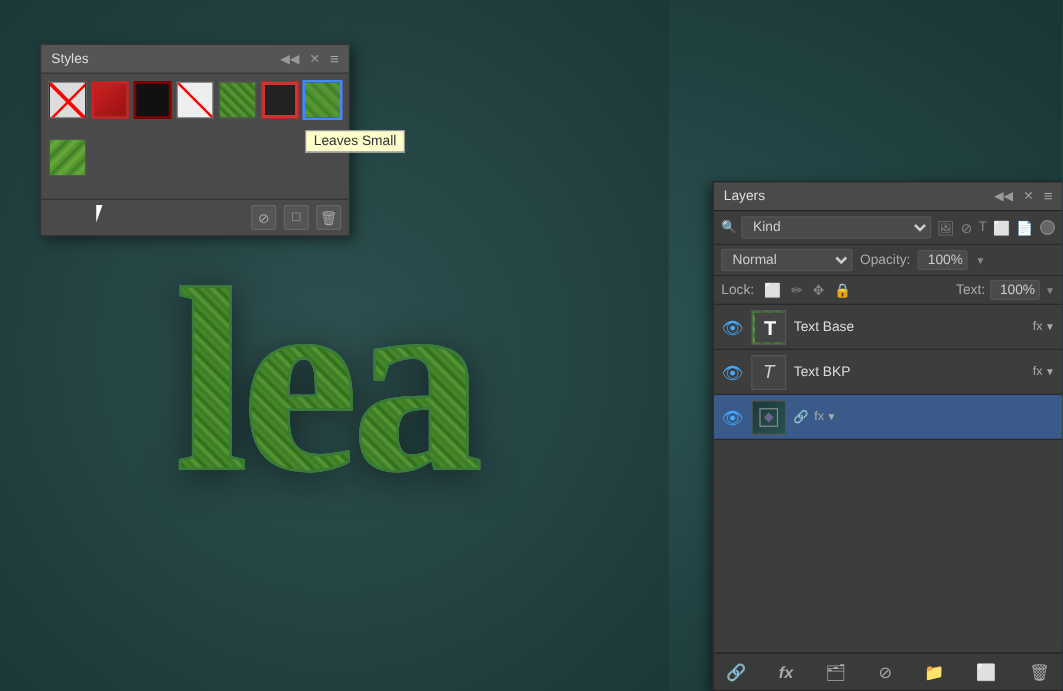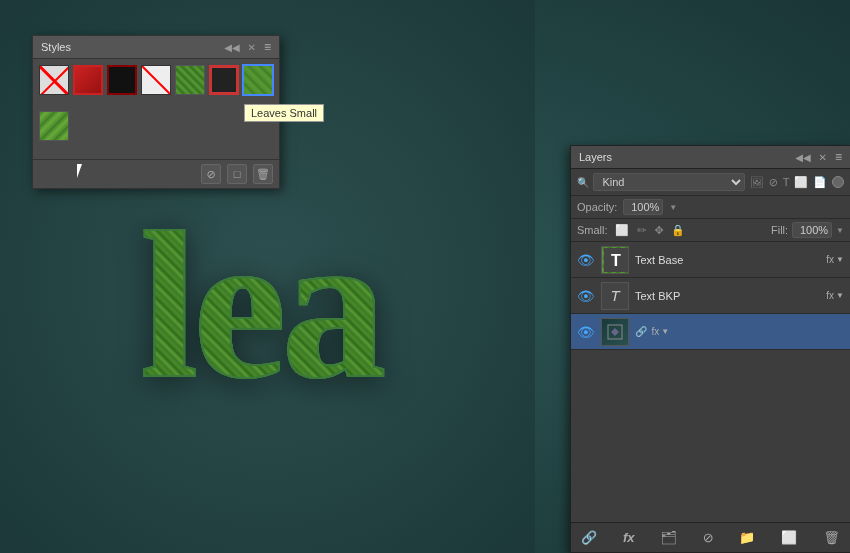--- a/index.html
+++ b/index.html
@@ -549,32 +549,37 @@
       <span class="filter-icon-btn">🖼</span>
       <span class="filter-icon-btn">⊘</span>
       <span class="filter-icon-btn">T</span>
       <span class="filter-icon-btn">⬜</span>
       <span class="filter-icon-btn">📄</span>
     </div>
     <div class="filter-toggle"></div>
   </div>
 
   <div class="blend-row">
+    <select class="blend-dropdown">
+      <option>Normal</option>
+      <option>Dissolve</option>
+      <option>Multiply</option>
+    </select>
     <span class="opacity-label">Opacity:</span>
     <input class="opacity-input" type="text" value="100%" style="">
     <span class="opacity-arrow">▼</span>
   </div>
 
   <div class="lock-row">
-    <span class="lock-label">Small:</span>
+    <span class="lock-label">Lock:</span>
     <span class="lock-icon-btn">⬜</span>
     <span class="lock-icon-btn">✏</span>
     <span class="lock-icon-btn">✥</span>
     <span class="lock-icon-btn">🔒</span>
-    <span class="fill-label">Fill:</span>
+    <span class="fill-label">Text:</span>
     <input class="fill-input" type="text" value="100%" style="">
     <span class="opacity-arrow">▼</span>
   </div>
 
   <div class="layers-list">
 
     <div class="layer-item">
       <div class="layer-visibility">👁</div>
       <div class="layer-thumb layer-thumb-leaves">
         <svg width="28" height="28">

